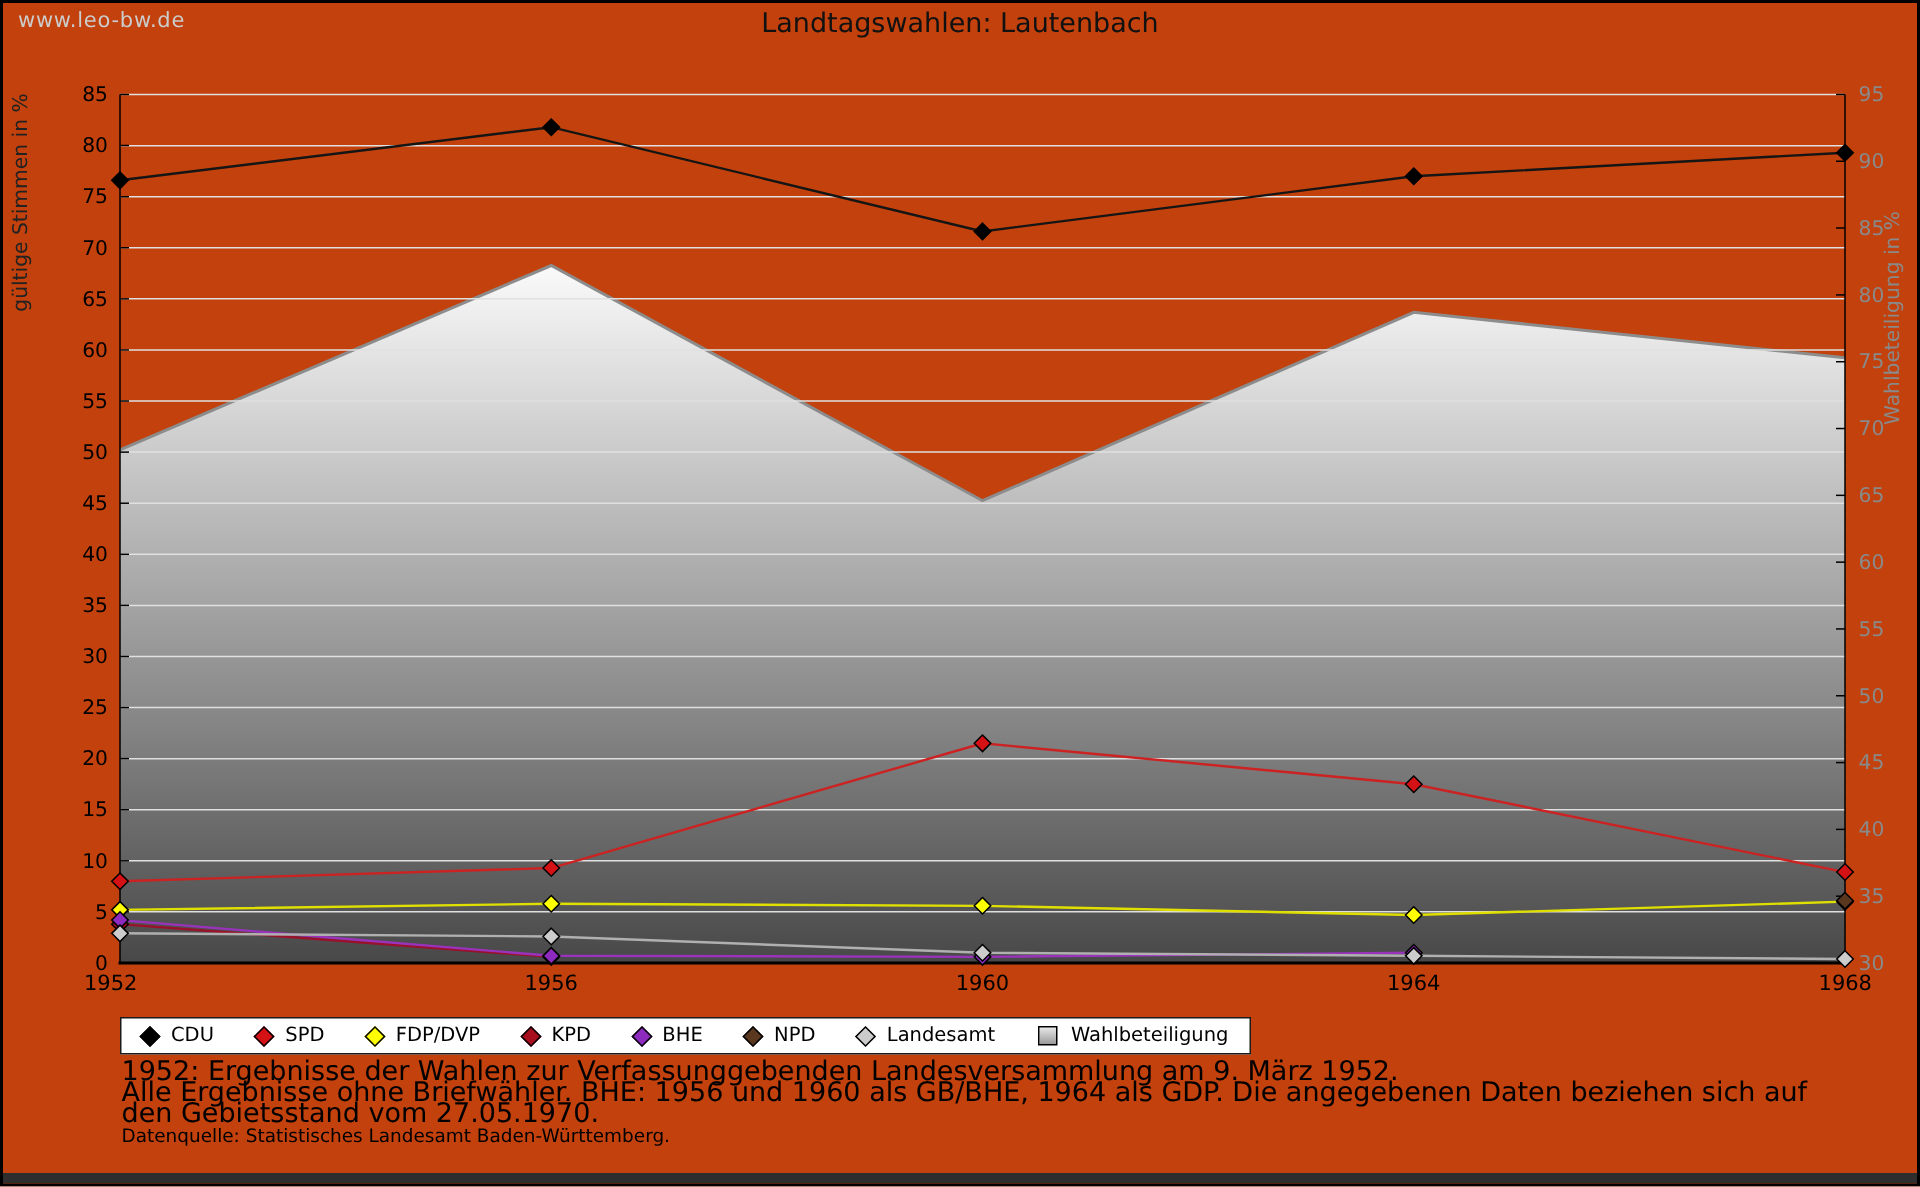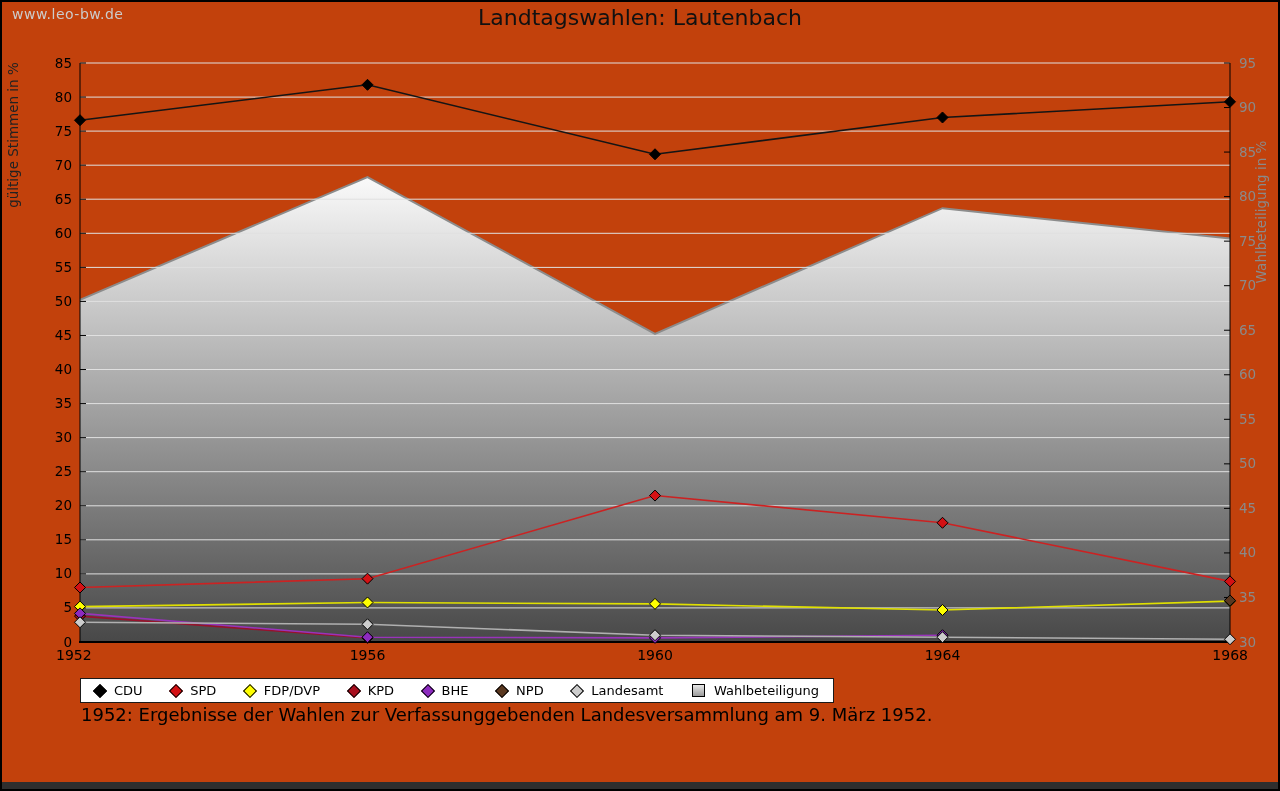--- a/index.html
+++ b/index.html
@@ -1,18 +1,18 @@
 <!DOCTYPE html>
 <html><head>
 <meta charset="utf-8">
 <style>
   html,body{margin:0;padding:0;background:#ffffff;font-family:"DejaVu Sans","Liberation Sans",sans-serif;}
   .frame{position:relative;width:1280px;height:791px;box-sizing:border-box;border:2px solid #000;background:#c2410c;overflow:hidden;}
   .watermark{position:absolute;top:4px;left:10px;font-size:14px;color:#cccccc;letter-spacing:.5px;}
-  .chart-title{position:absolute;top:3px;left:0;width:100%;text-align:center;font-size:22px;color:#111;}
+  .chart-title{position:absolute;top:3px;left:0;width:100%;text-align:center;font-size:18px;color:#111;}
   .chart-svg{position:absolute;top:0;left:0;}
   .legend{position:absolute;left:78px;top:676px;width:754px;height:25px;box-sizing:border-box;border:1.5px solid #1a1a1a;background:#fff;display:flex;align-items:center;justify-content:space-between;padding:0 14px;}
   .legend-item{display:flex;align-items:center;gap:9px;font-size:13px;color:#000;white-space:nowrap;}
   .mk-diamond{width:8px;height:8px;display:inline-block;transform:rotate(45deg);border:1px solid #000;box-sizing:content-box;}
   .mk-square{width:11px;height:11px;display:inline-block;border:1px solid #000;background:linear-gradient(#e8e8e8,#9a9a9a);box-sizing:content-box;}
   .notes{position:absolute;left:79px;top:706px;font-size:18px;line-height:14px;color:#000;width:1140px;}
   .source{position:absolute;left:79px;top:748px;font-size:12.3px;color:#000;}
   .bottom-bar{position:absolute;left:0;right:0;bottom:0;height:7px;background:#2e2e2e;}
 </style>
 </head>
@@ -207,16 +207,18 @@
         <span>Landesamt</span>
       </div>
       <div class="legend-item">
         <span class="mk-square"></span>
         <span>Wahlbeteiligung</span>
       </div>
     </div>
 
   <div class="notes">
     <div>1952: Ergebnisse der Wahlen zur Verfassunggebenden Landesversammlung am 9. März 1952.</div>
+    <div>Alle Ergebnisse ohne Briefwähler. BHE: 1956 und 1960 als GB/BHE, 1964 als GDP. Die angegebenen Daten beziehen sich auf den Gebietsstand vom 27.05.1970.</div>
   </div>
+  <div class="source">Datenquelle: Statistisches Landesamt Baden-Württemberg.</div>
 
   <div class="bottom-bar"></div>
 </div>
 
 </body></html>

